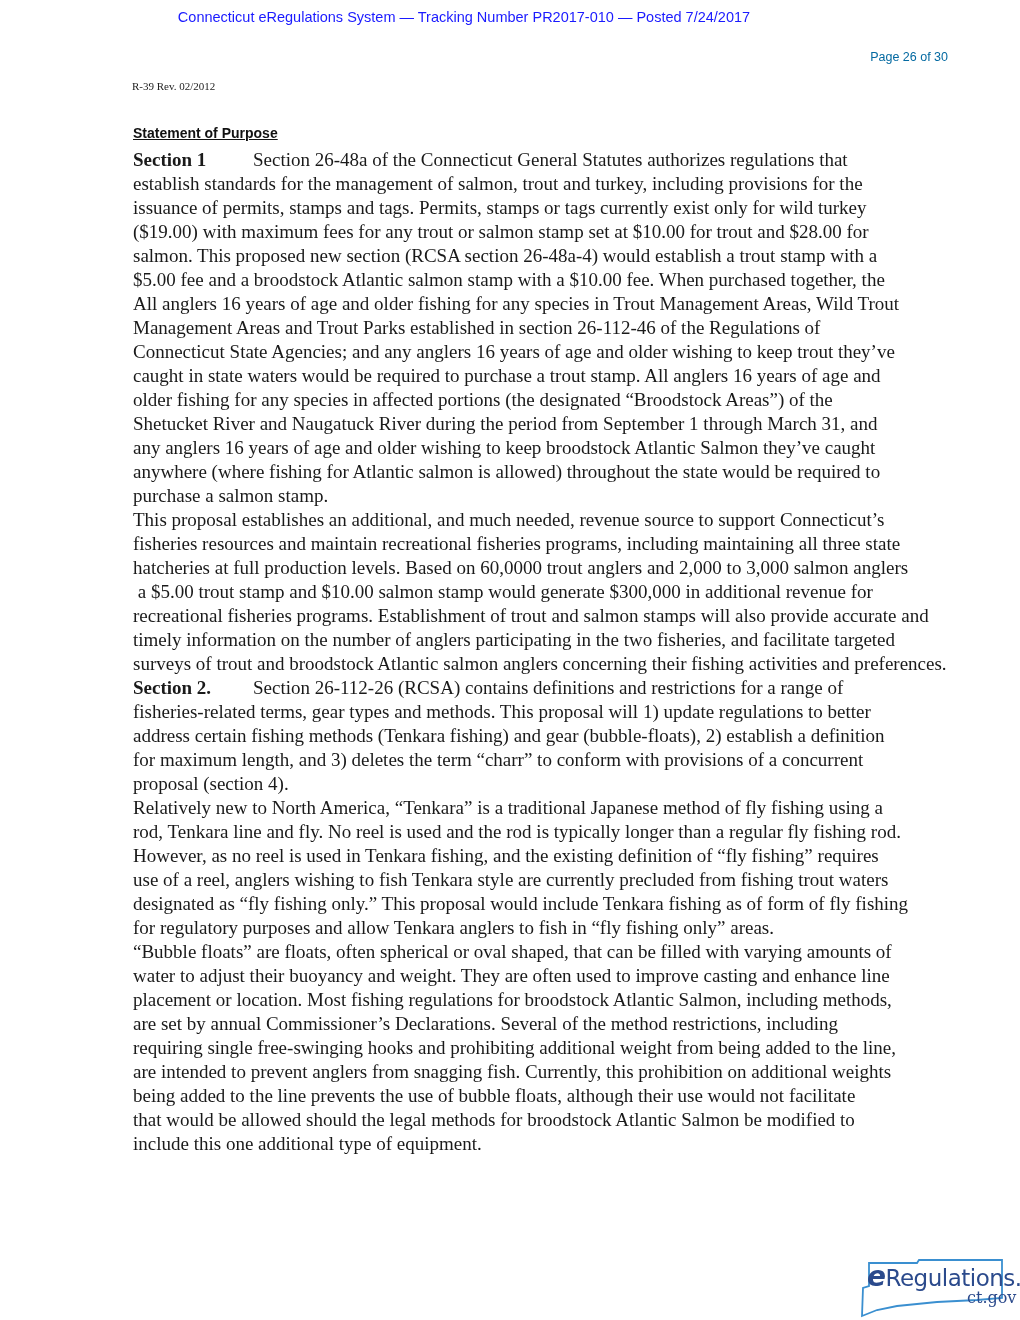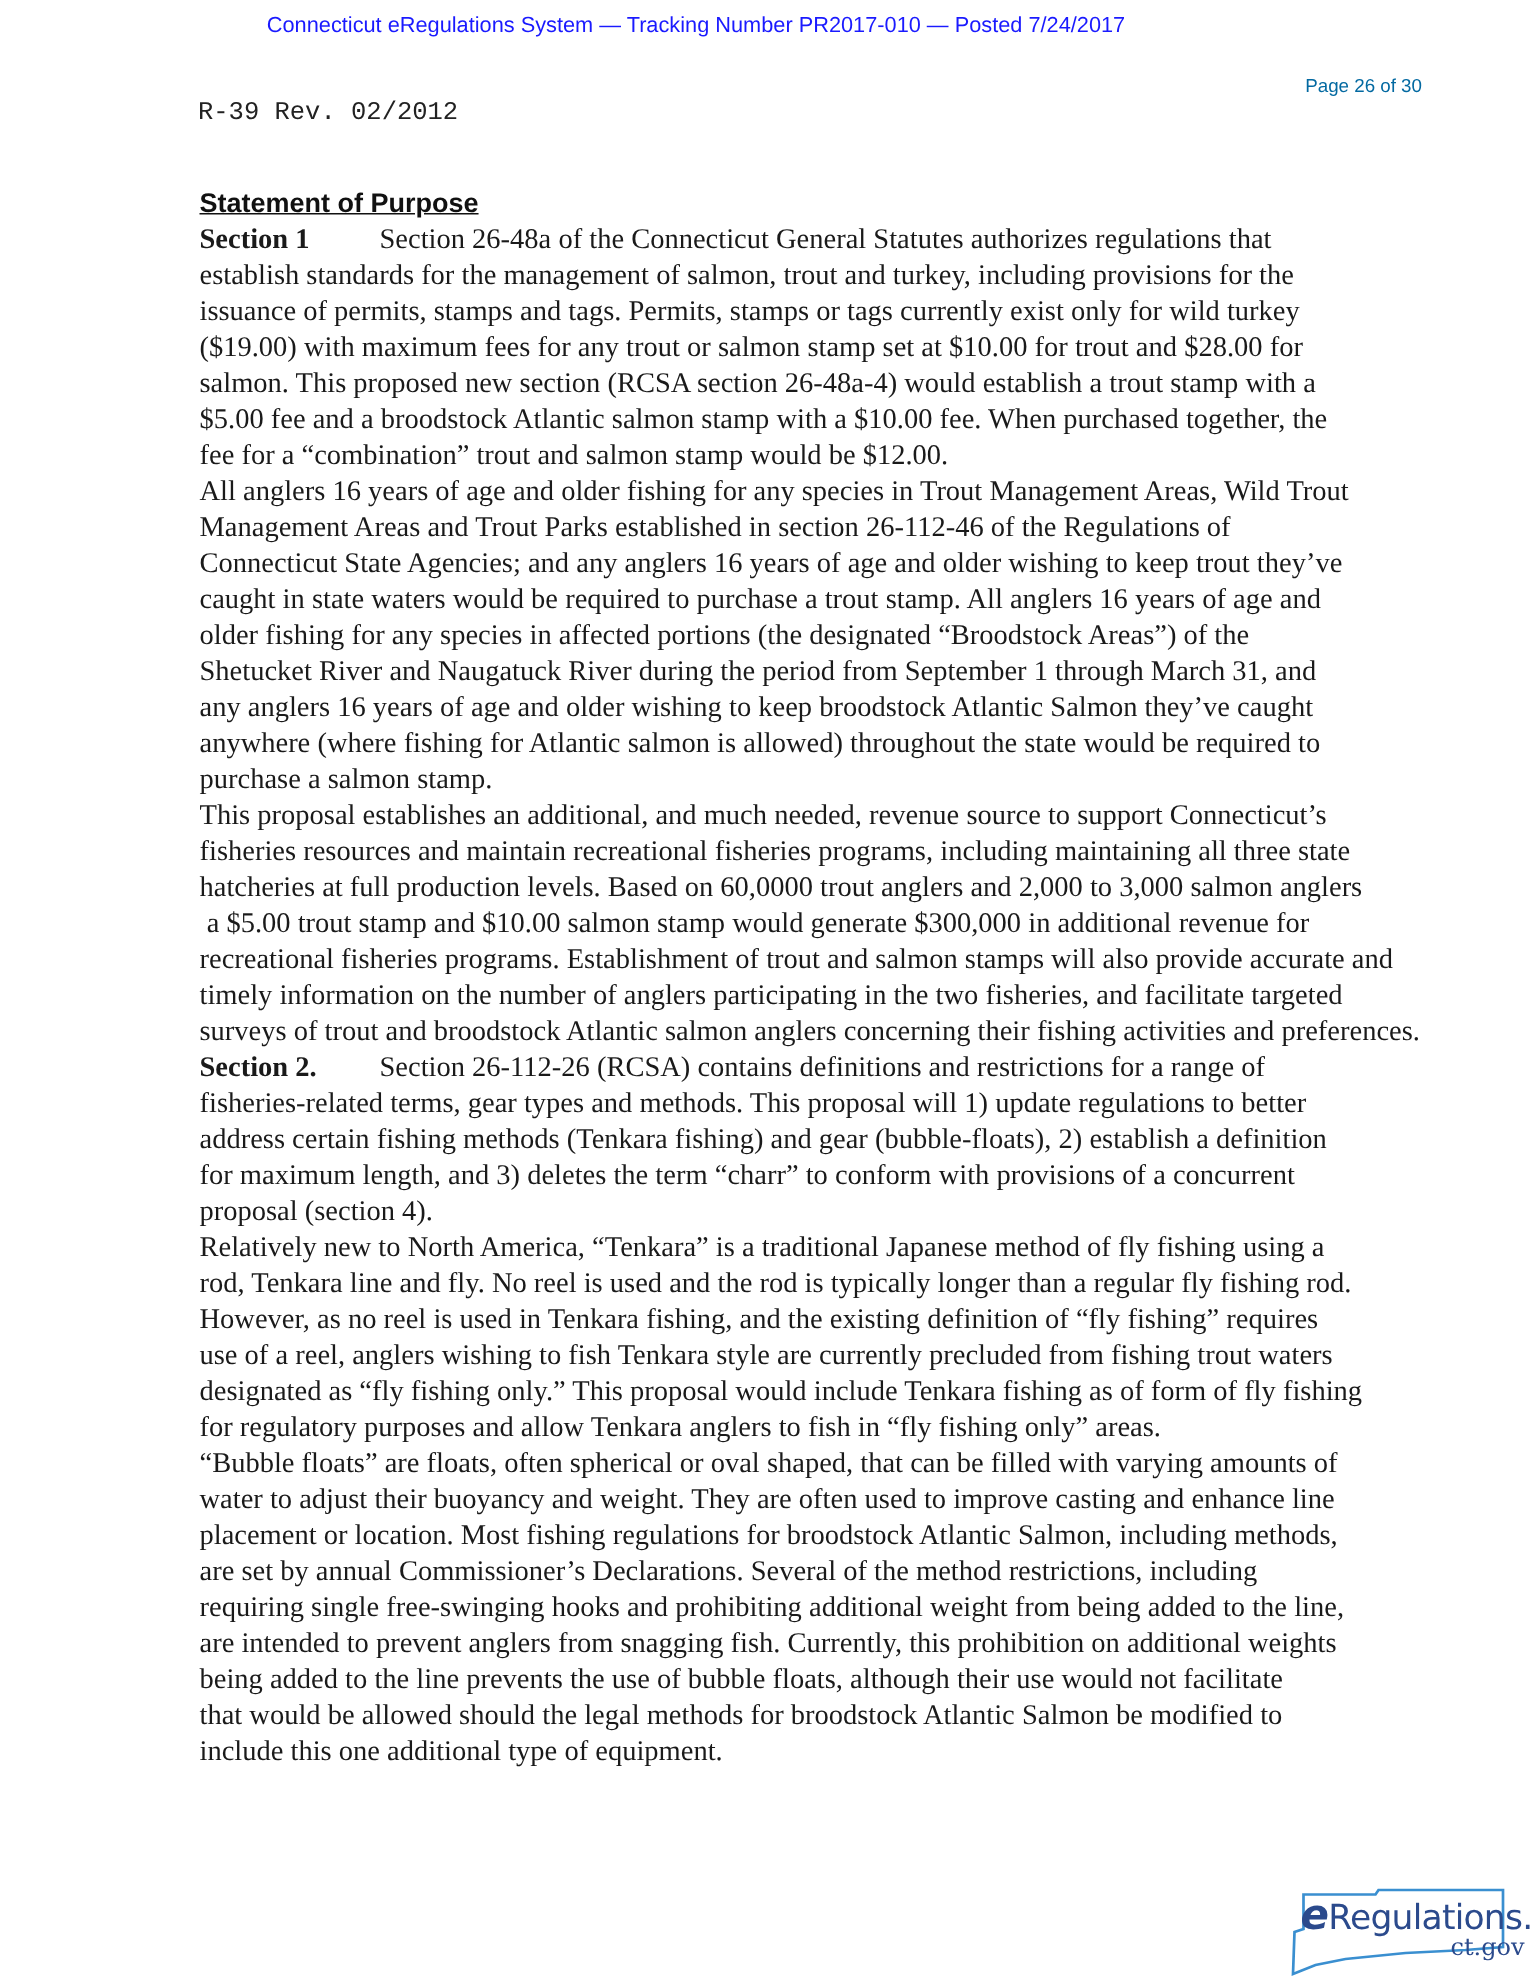--- a/index.html
+++ b/index.html
@@ -6,26 +6,26 @@
   body { width: 1020px; height: 1320px; position: relative; overflow: hidden; }
   .header-banner {
     position: absolute; top: 9px; left: 0; width: 928px; text-align: center;
     font-family: "Liberation Sans", sans-serif; font-size: 14.5px; color: #1a1aff;
   }
   .page-number {
     position: absolute; top: 50px; right: 72px;
     font-family: "Liberation Sans", sans-serif; font-size: 12.5px; color: #0369a1;
   }
   .form-rev {
-    position: absolute; top: 66px; left: 132px;
-    font-family: Liberation Mono, monospace; font-size: 17px; color: #222;
+    position: absolute; top: 80px; left: 132px;
+    font-family: Liberation Serif, serif; font-size: 11px; color: #222;
   }
   .heading {
     position: absolute; top: 125px; left: 133px;
-    font-family: "Liberation Sans", sans-serif; font-weight: bold; font-size: 18px;
+    font-family: "Liberation Sans", sans-serif; font-weight: bold; font-size: 14px;
     text-decoration: underline; color: #111;
   }
   .body-text {
     position: absolute; top: 148px; left: 133px; width: 880px;
     font-family: "Liberation Serif", serif; font-size: 19px; line-height: 24px; color: #1a1a1a;
   }
   .line { white-space: pre; height: 24px; }
   .sec-label { font-weight: bold; display: inline-block; width: 120px; }
   .logo {
     position: absolute; left: 857px; top: 1258px; width: 155px; height: 60px;
@@ -49,21 +49,20 @@
 
 <div class="heading">Statement of Purpose</div>
 
 <div class="body-text">
   <div class="line"><span class="sec-label">Section 1</span><span>Section 26-48a of the Connecticut General Statutes authorizes regulations that</span></div>
   <div class="line">establish standards for the management of salmon, trout and turkey, including provisions for the</div>
   <div class="line">issuance of permits, stamps and tags. Permits, stamps or tags currently exist only for wild turkey</div>
   <div class="line">($19.00) with maximum fees for any trout or salmon stamp set at $10.00 for trout and $28.00 for</div>
   <div class="line">salmon. This proposed new section (RCSA section 26-48a-4) would establish a trout stamp with a</div>
   <div class="line">$5.00 fee and a broodstock Atlantic salmon stamp with a $10.00 fee. When purchased together, the</div>
-  <div class="line">fee for a “combination” trout and salmon stamp would be $12.00.</div>
   <div class="line">All anglers 16 years of age and older fishing for any species in Trout Management Areas, Wild Trout</div>
   <div class="line">Management Areas and Trout Parks established in section 26-112-46 of the Regulations of</div>
   <div class="line">Connecticut State Agencies; and any anglers 16 years of age and older wishing to keep trout they’ve</div>
   <div class="line">caught in state waters would be required to purchase a trout stamp. All anglers 16 years of age and</div>
   <div class="line">older fishing for any species in affected portions (the designated “Broodstock Areas”) of the</div>
   <div class="line">Shetucket River and Naugatuck River during the period from September 1 through March 31, and</div>
   <div class="line">any anglers 16 years of age and older wishing to keep broodstock Atlantic Salmon they’ve caught</div>
   <div class="line">anywhere (where fishing for Atlantic salmon is allowed) throughout the state would be required to</div>
   <div class="line">purchase a salmon stamp.</div>
   <div class="line">This proposal establishes an additional, and much needed, revenue source to support Connecticut’s</div>

